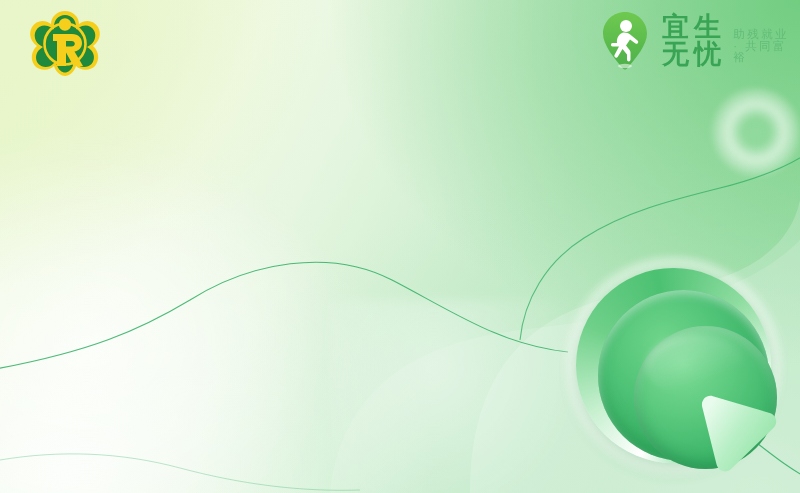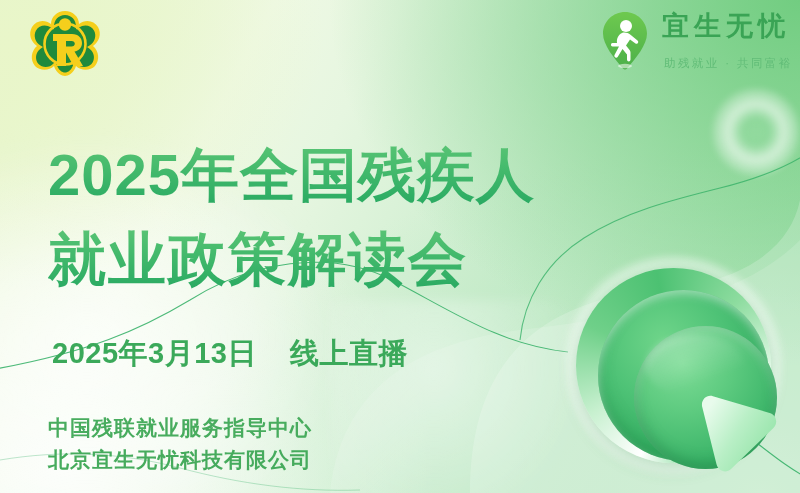--- a/index.html
+++ b/index.html
@@ -67,21 +67,21 @@
   }
 
   .brand-right {
     position: absolute;
     left: 598px; top: 10px;
     display: flex;
     align-items: center;
     gap: 10px;
   }
   .brand-pin { width: 54px; height: 62px; flex: none; }
-  .brand-text { display: flex; flex-direction: column; gap: 3px; }
+  .brand-text { display: flex; flex-direction: row; gap: 3px; }
   .brand-name {
     font-size: 27px;
     font-weight: bold;
     color: #3aa455;
     letter-spacing: 5px;
     line-height: 1;
   }
   .brand-tag {
     font-size: 11.5px;
     color: #62bd78;
@@ -302,29 +302,16 @@
               </linearGradient>
             </defs>
             <path d="M80 44 C86 47.5 86 56 80 59.5 L29 89 C23 92.5 16 88 16 81 L16 22
                      C16 15 23 10.5 29 14 Z" fill="url(#triGrad)" transform="rotate(-14 50 50)"></path>
           </svg>
         </div>
       </div>
     </div>
   </div>
 
-  <div class="title-block">
-    <div class="title-line">2025年全国残疾人</div>
-    <div class="title-line second">就业政策解读会</div>
-  </div>
-
-  <div class="subline">
-    <span>2025年3月13日</span>
-    <span class="gap"></span>
-    <span>线上直播</span>
-  </div>
-
-  <div class="orgs">
-    <div class="org-line">中国残联就业服务指导中心</div>
-    <div class="org-line second">北京宜生无忧科技有限公司</div>
-  </div>
+
+
 
 </div>
 
 </body></html>

